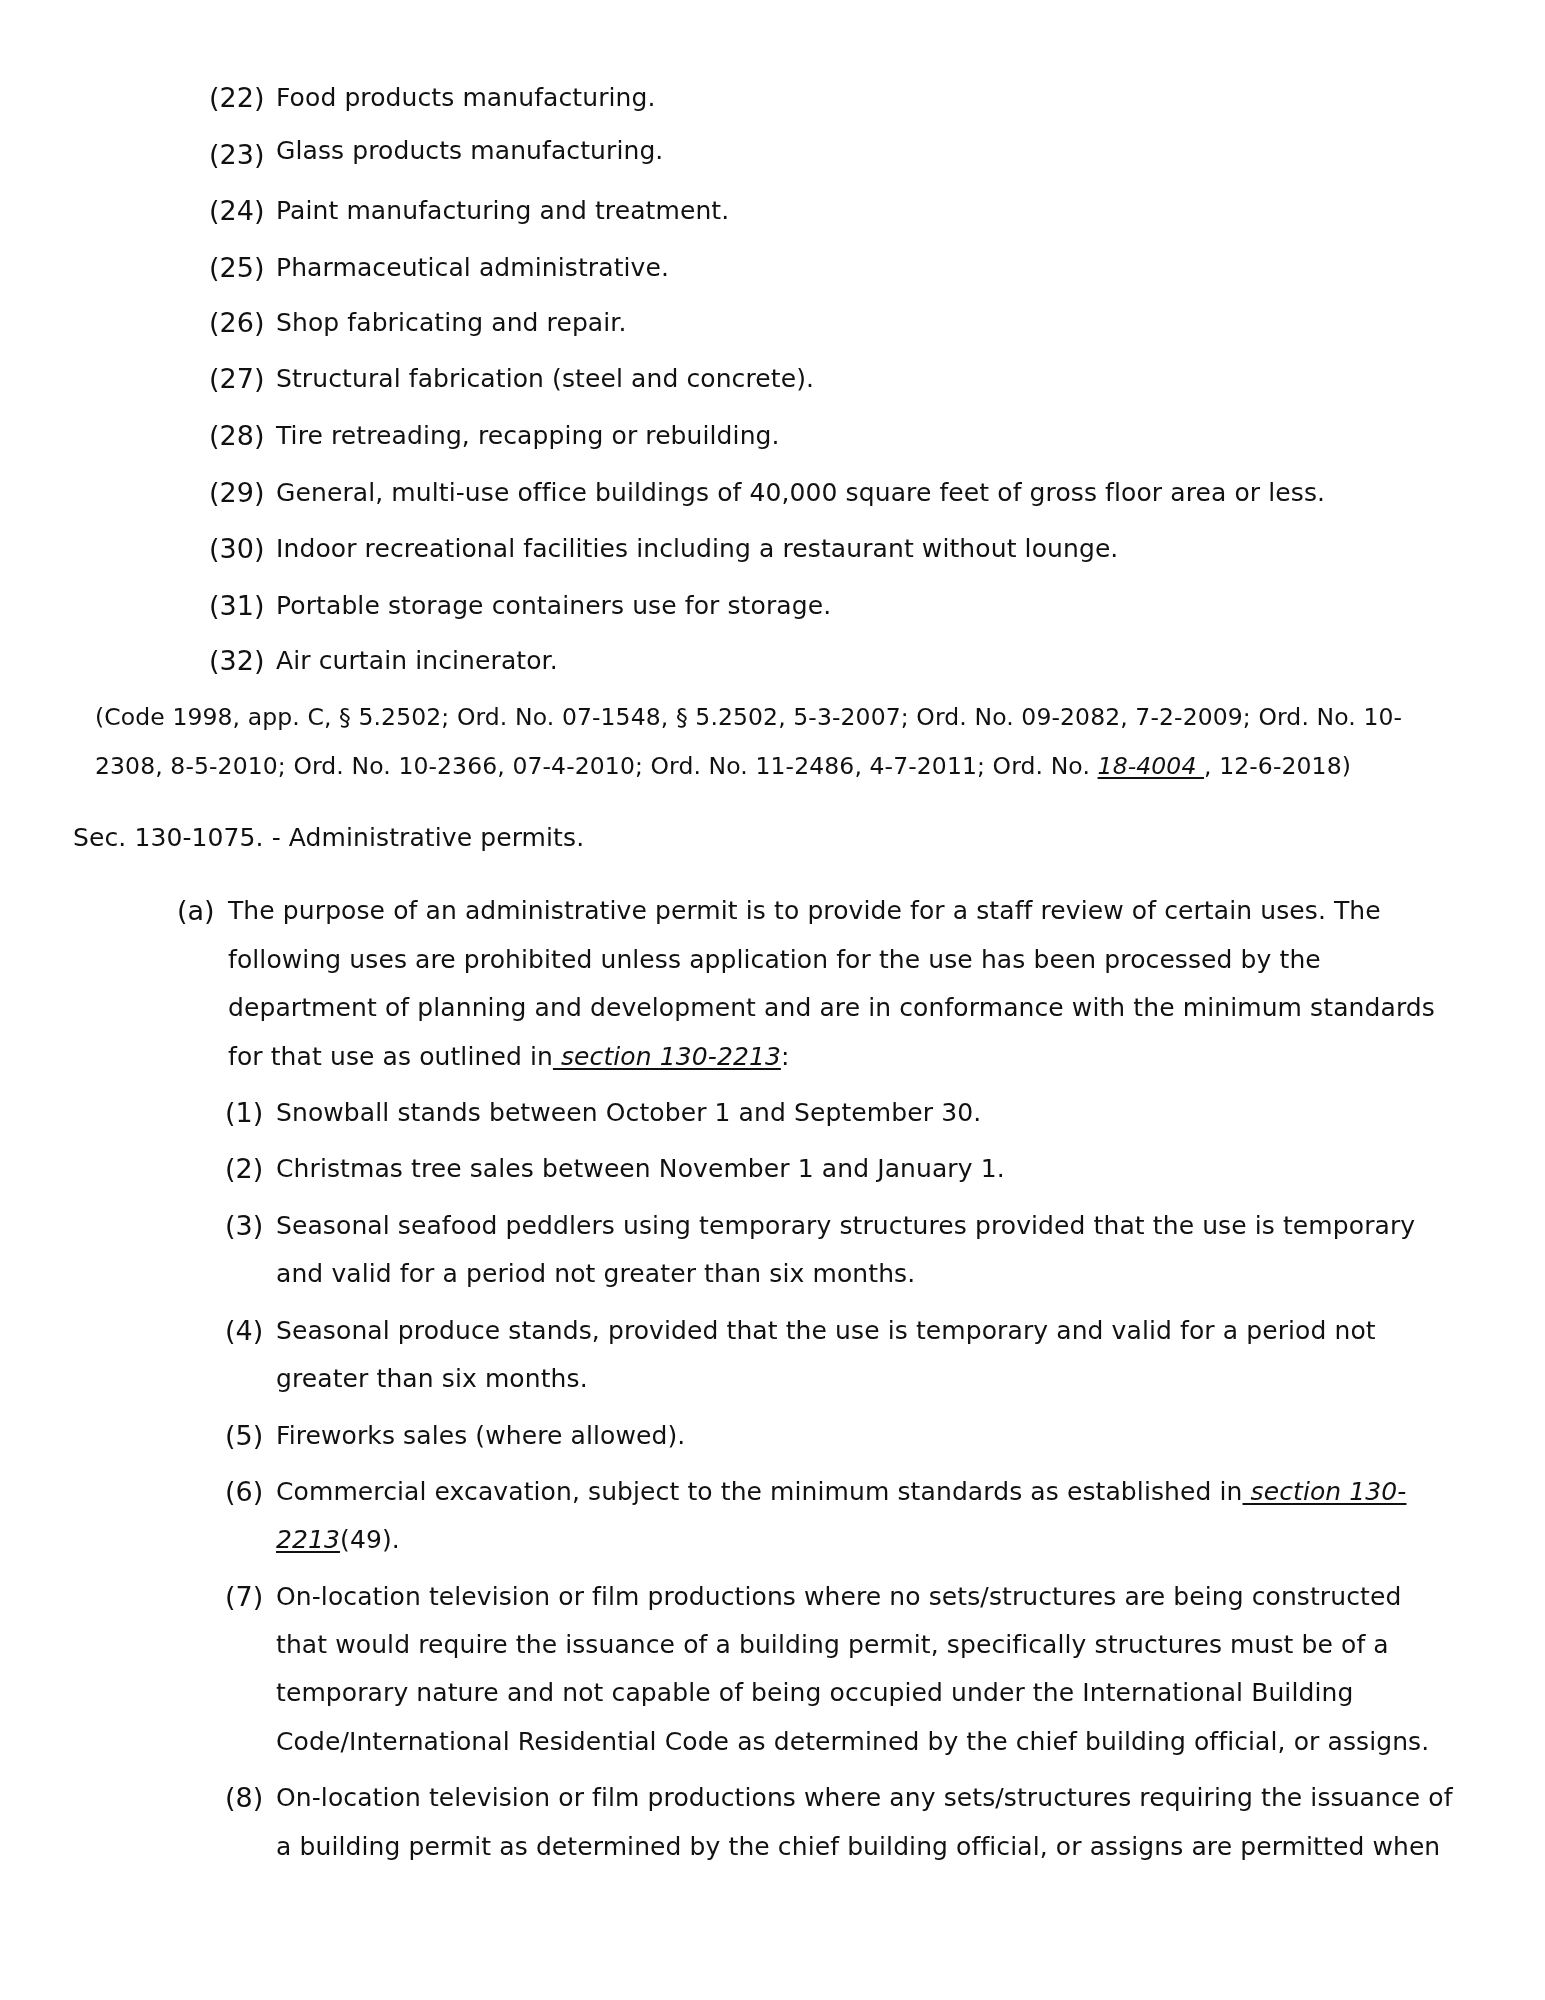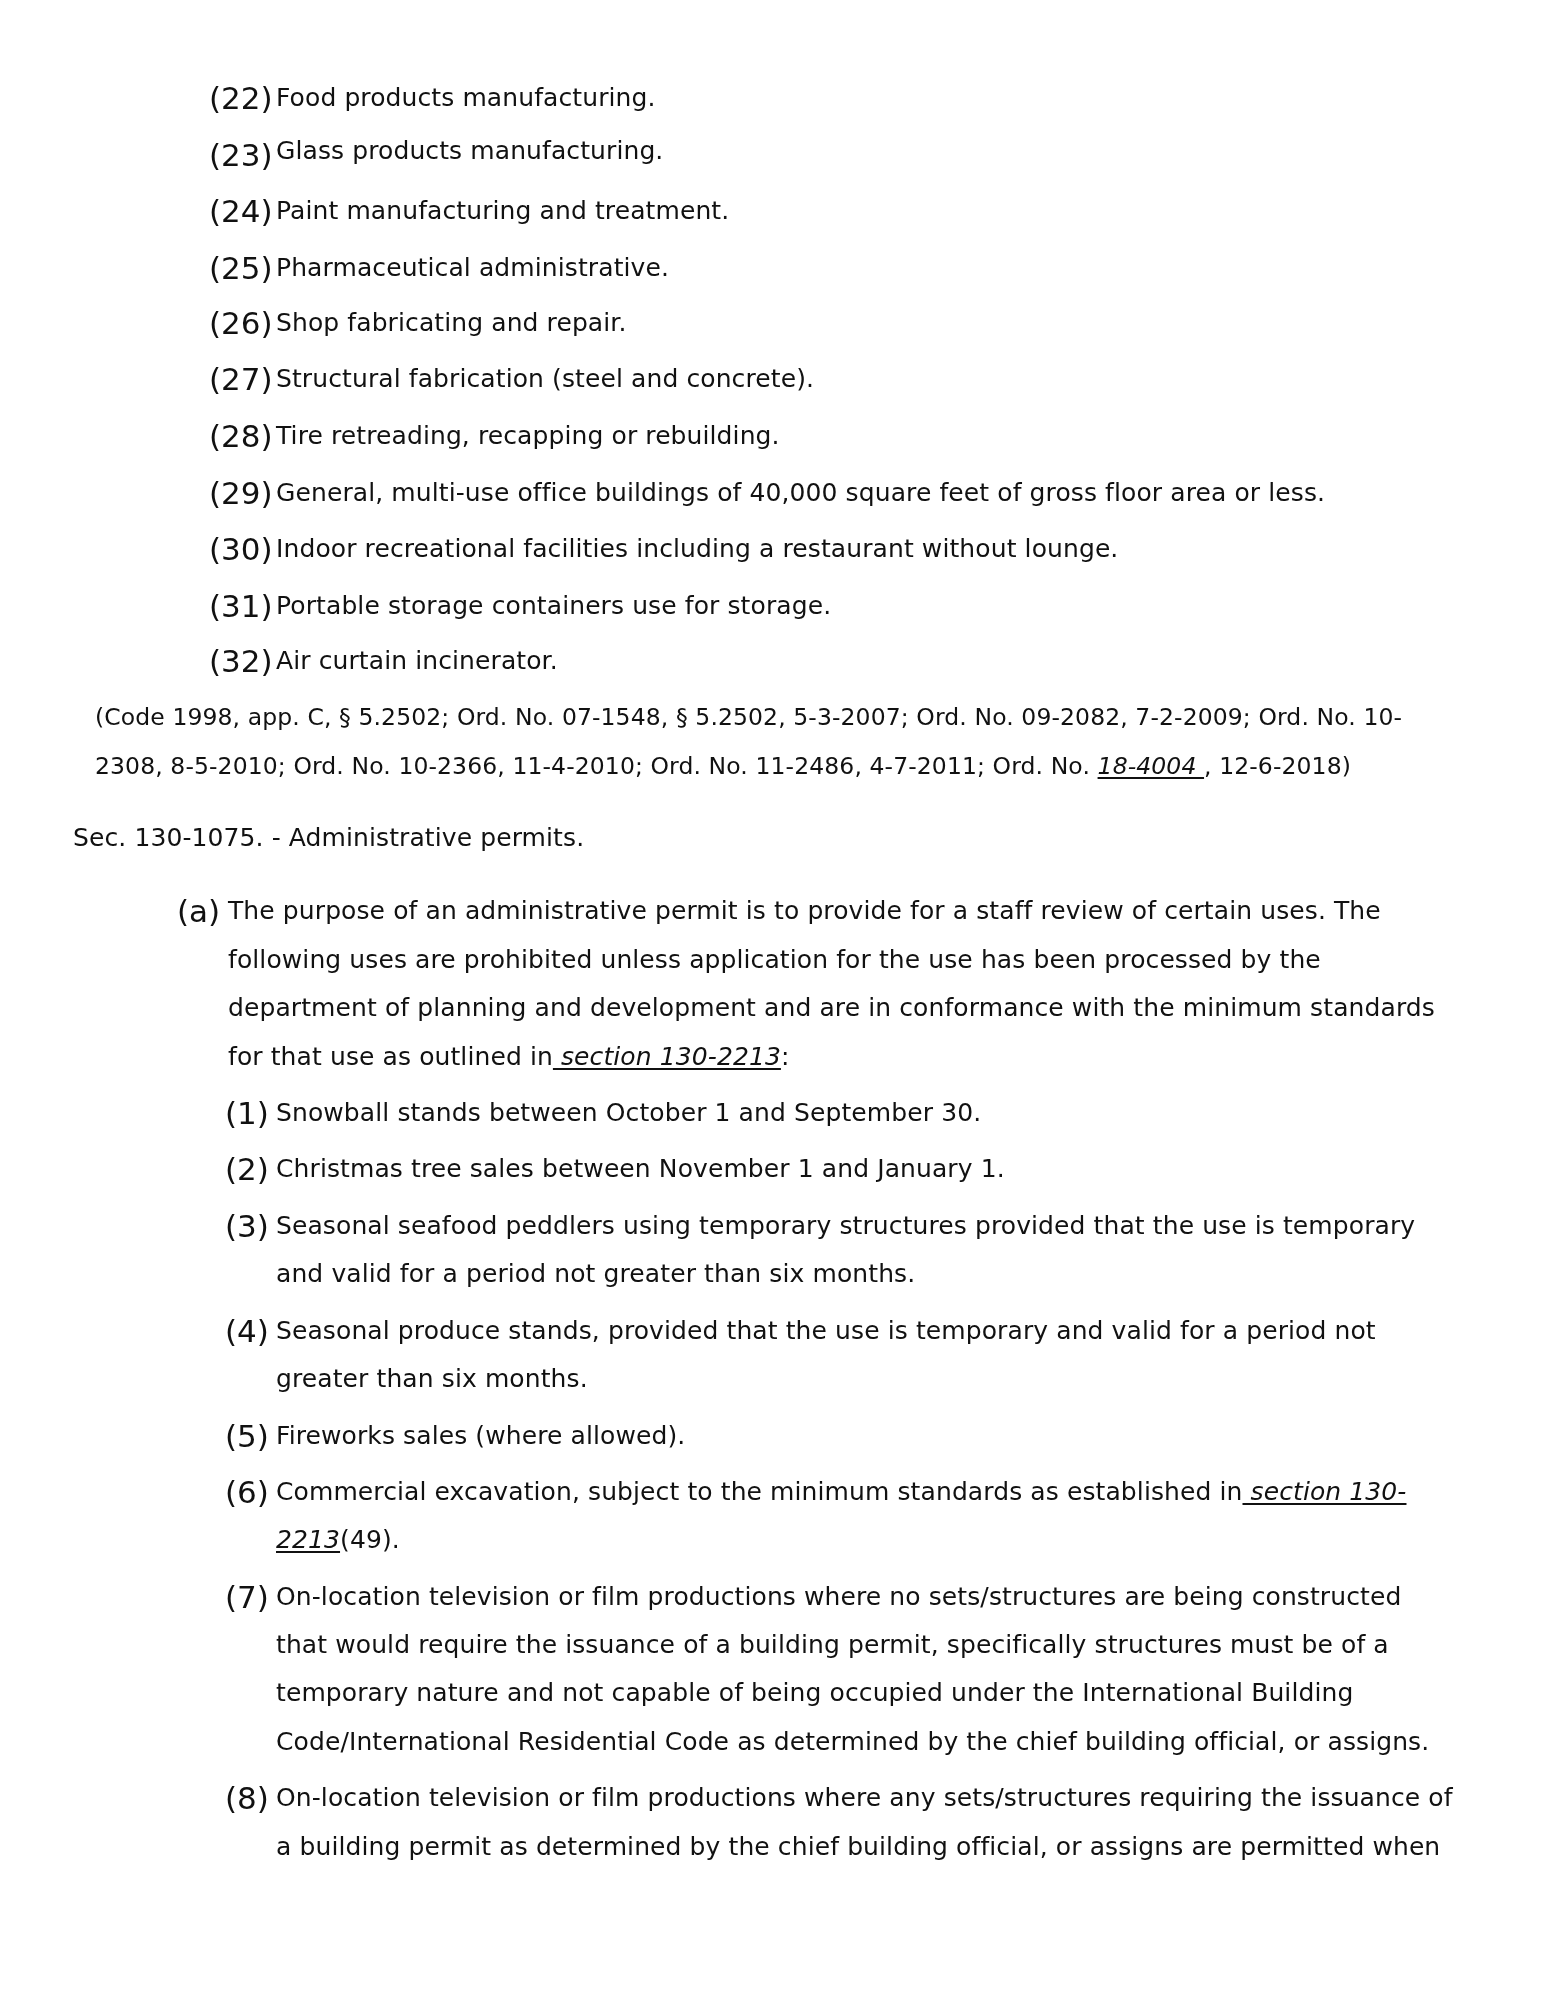--- a/index.html
+++ b/index.html
@@ -4,21 +4,21 @@
 <style>
   html, body { margin: 0; padding: 0; background: #ffffff; }
   body {
     width: 1545px; height: 2000px; position: relative; overflow: hidden;
     font-family: "DejaVu Sans", sans-serif; color: #111111;
   }
   .line {
     position: absolute; white-space: nowrap;
     font-size: 25px; line-height: 30px; letter-spacing: 0.1px;
   }
-  .num { position: absolute; white-space: nowrap; font-size: 31px; line-height: 30px; }
+  .num { position: absolute; white-space: nowrap; font-size: 27px; line-height: 30px; }
   a.link { color: #111111; text-decoration: underline; text-underline-offset: 3px; font-style: italic; }
   .cite { font-size: 23.5px; }
 </style>
 </head>
 <body>
 
 <div>
   <span class="num" style="left:209px;top:83px">(22)</span>
   <span class="line" style="left:276px;top:83px">Food products manufacturing.</span>
 
@@ -48,21 +48,21 @@
 
   <span class="num" style="left:209px;top:591px">(31)</span>
   <span class="line" style="left:276px;top:591px">Portable storage containers use for storage.</span>
 
   <span class="num" style="left:209px;top:646px">(32)</span>
   <span class="line" style="left:276px;top:646px">Air curtain incinerator.</span>
 </div>
 
 <div>
   <span class="line cite" style="left:95px;top:702px">(Code 1998, app. C, § 5.2502; Ord. No. 07-1548, § 5.2502, 5-3-2007; Ord. No. 09-2082, 7-2-2009; Ord. No. 10-</span>
-  <span class="line cite" style="left:95px;top:751px"><span>2308, 8-5-2010; Ord. No. 10-2366, 11-4-2010; Ord. No. 11-2486, 4-7-2011; Ord. No. </span><a class="link" href="#">18-4004 </a><span>, 12-6-2018)</span></span>
+  <span class="line cite" style="left:95px;top:751px"><span>2308, 8-5-2010; Ord. No. 10-2366, 07-4-2010; Ord. No. 11-2486, 4-7-2011; Ord. No. </span><a class="link" href="#">18-4004 </a><span>, 12-6-2018)</span></span>
 </div>
 
 <span class="line" style="left:73px;top:823px">Sec. 130-1075. - Administrative permits.</span>
 
 <div>
   <span class="num" style="left:177px;top:896px">(a)</span>
   <span class="line" style="left:228px;top:896px">The purpose of an administrative permit is to provide for a staff review of certain uses. The</span>
   <span class="line" style="left:228px;top:945px">following uses are prohibited unless application for the use has been processed by the</span>
   <span class="line" style="left:228px;top:993px">department of planning and development and are in conformance with the minimum standards</span>
   <span class="line" style="left:228px;top:1042px"><span>for that use as outlined in</span><a class="link" href="#"> section 130-2213</a><span>:</span></span>

